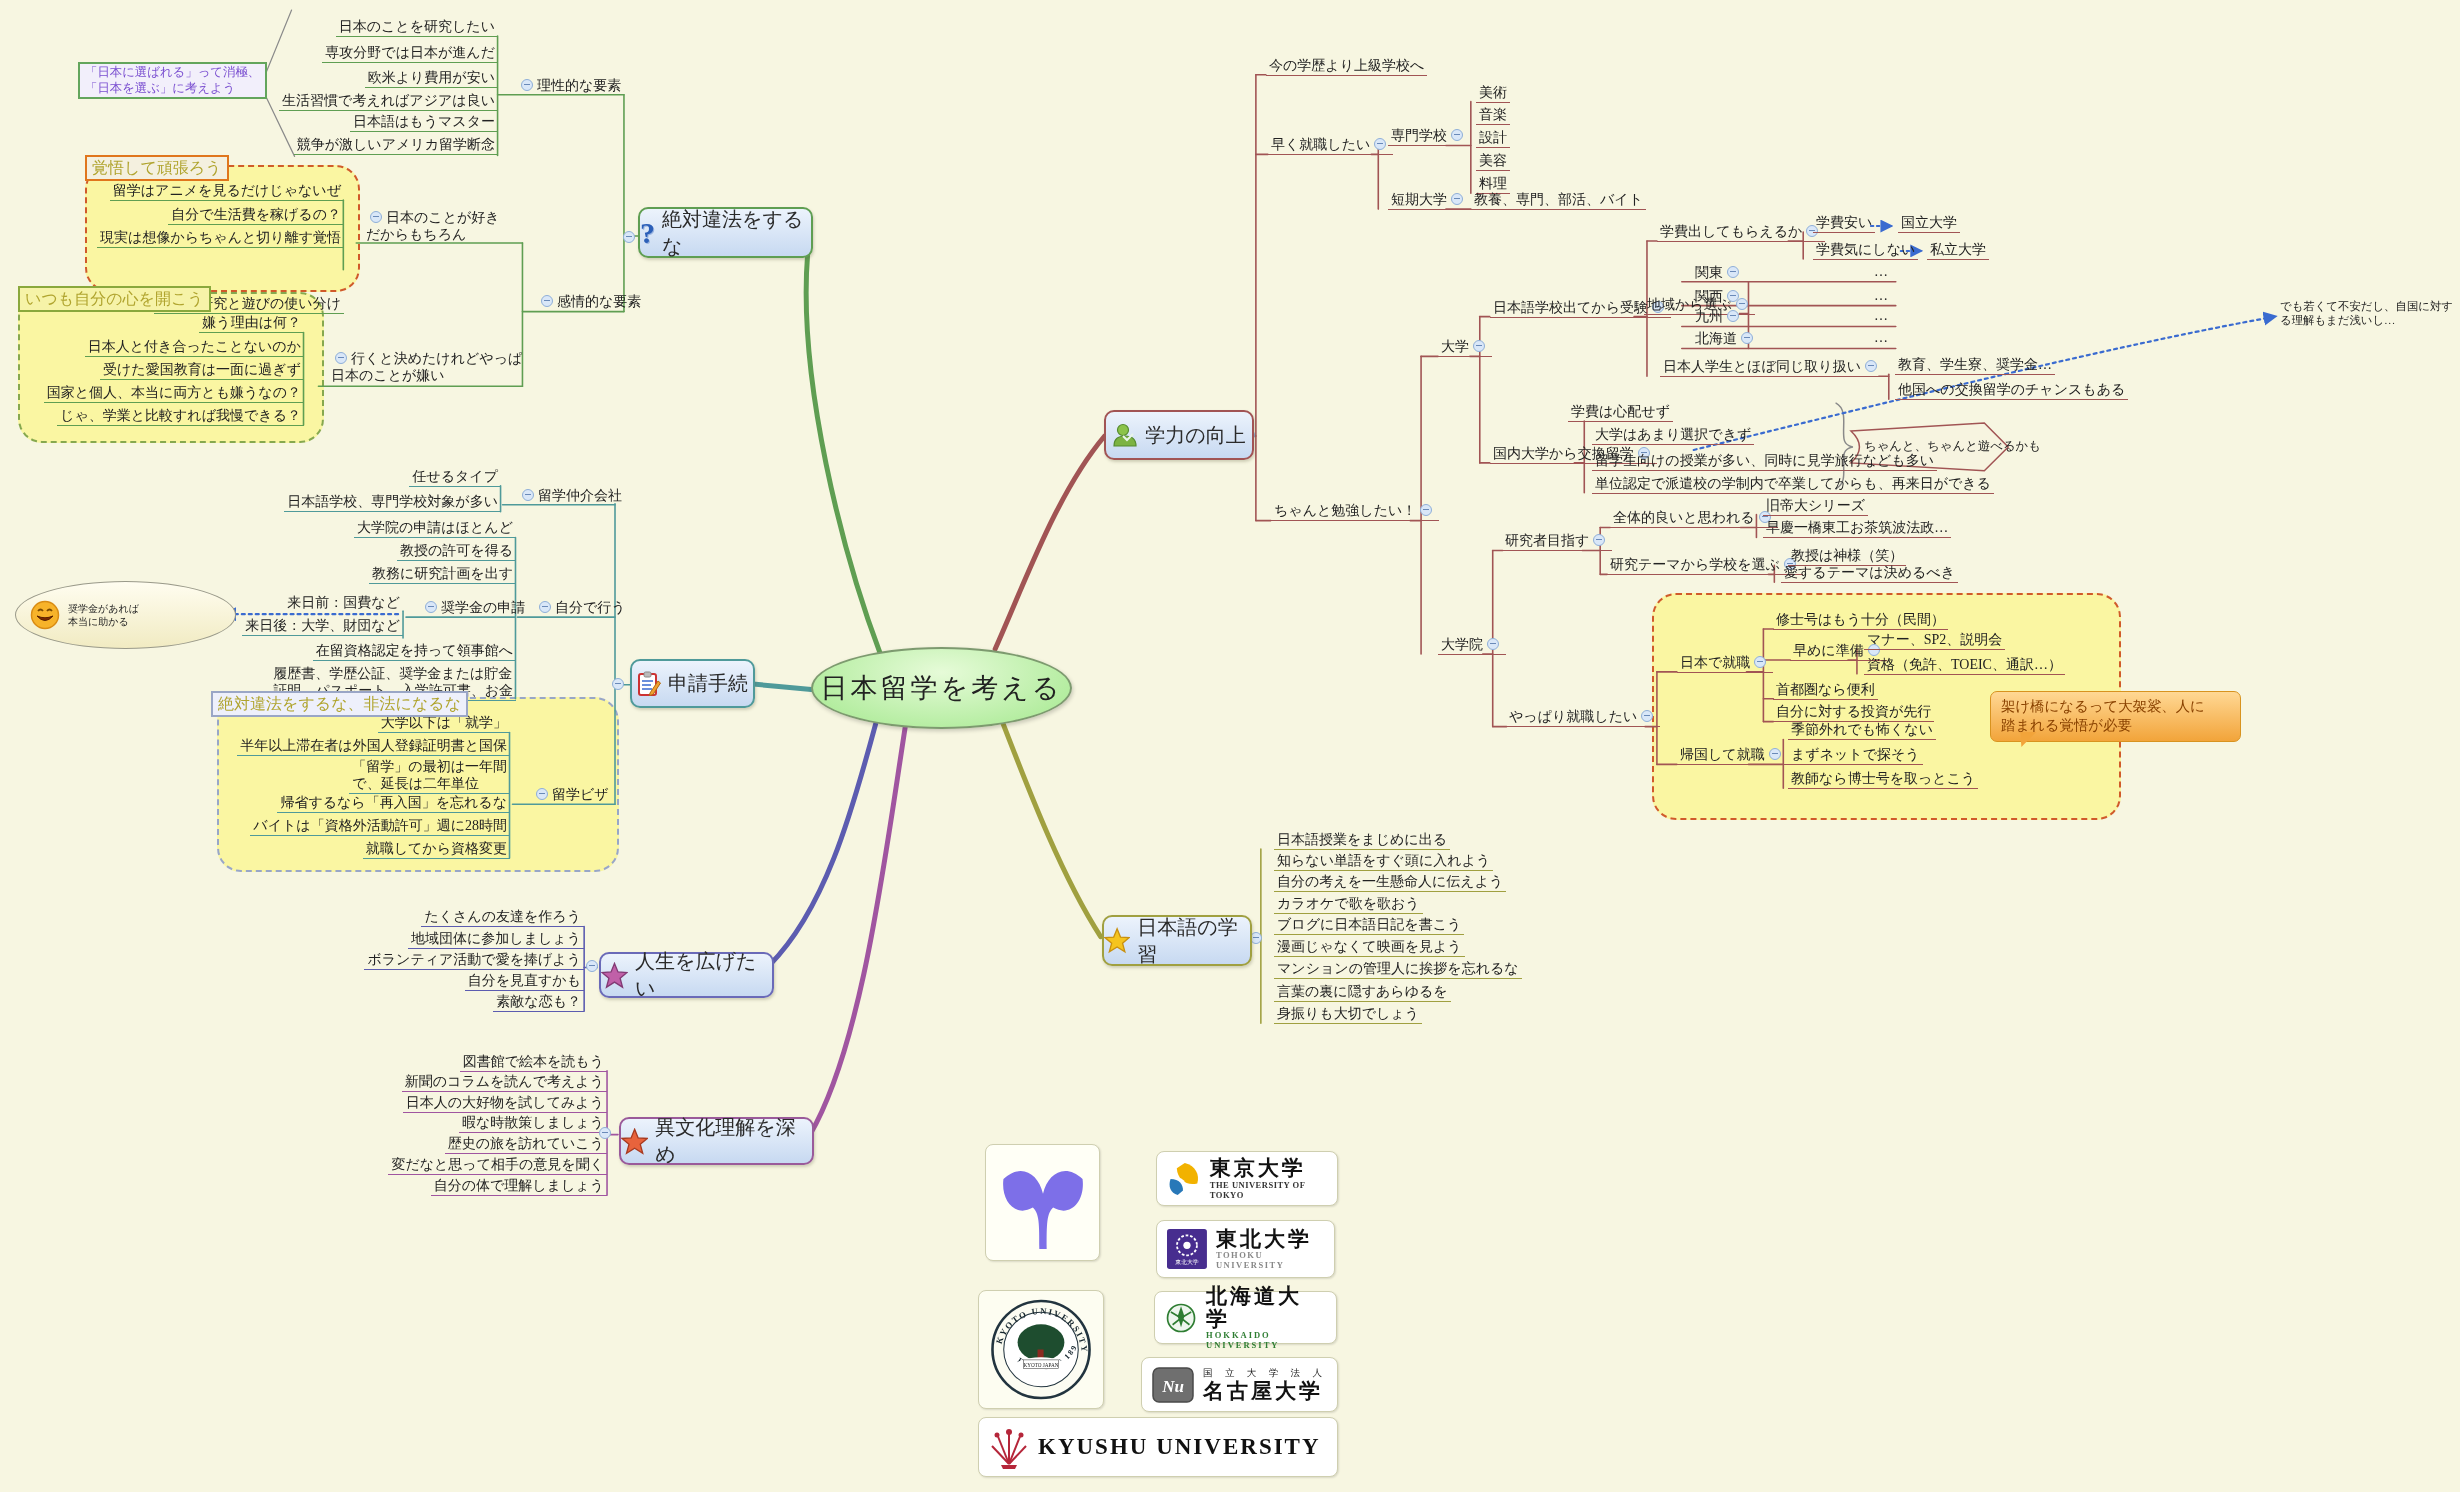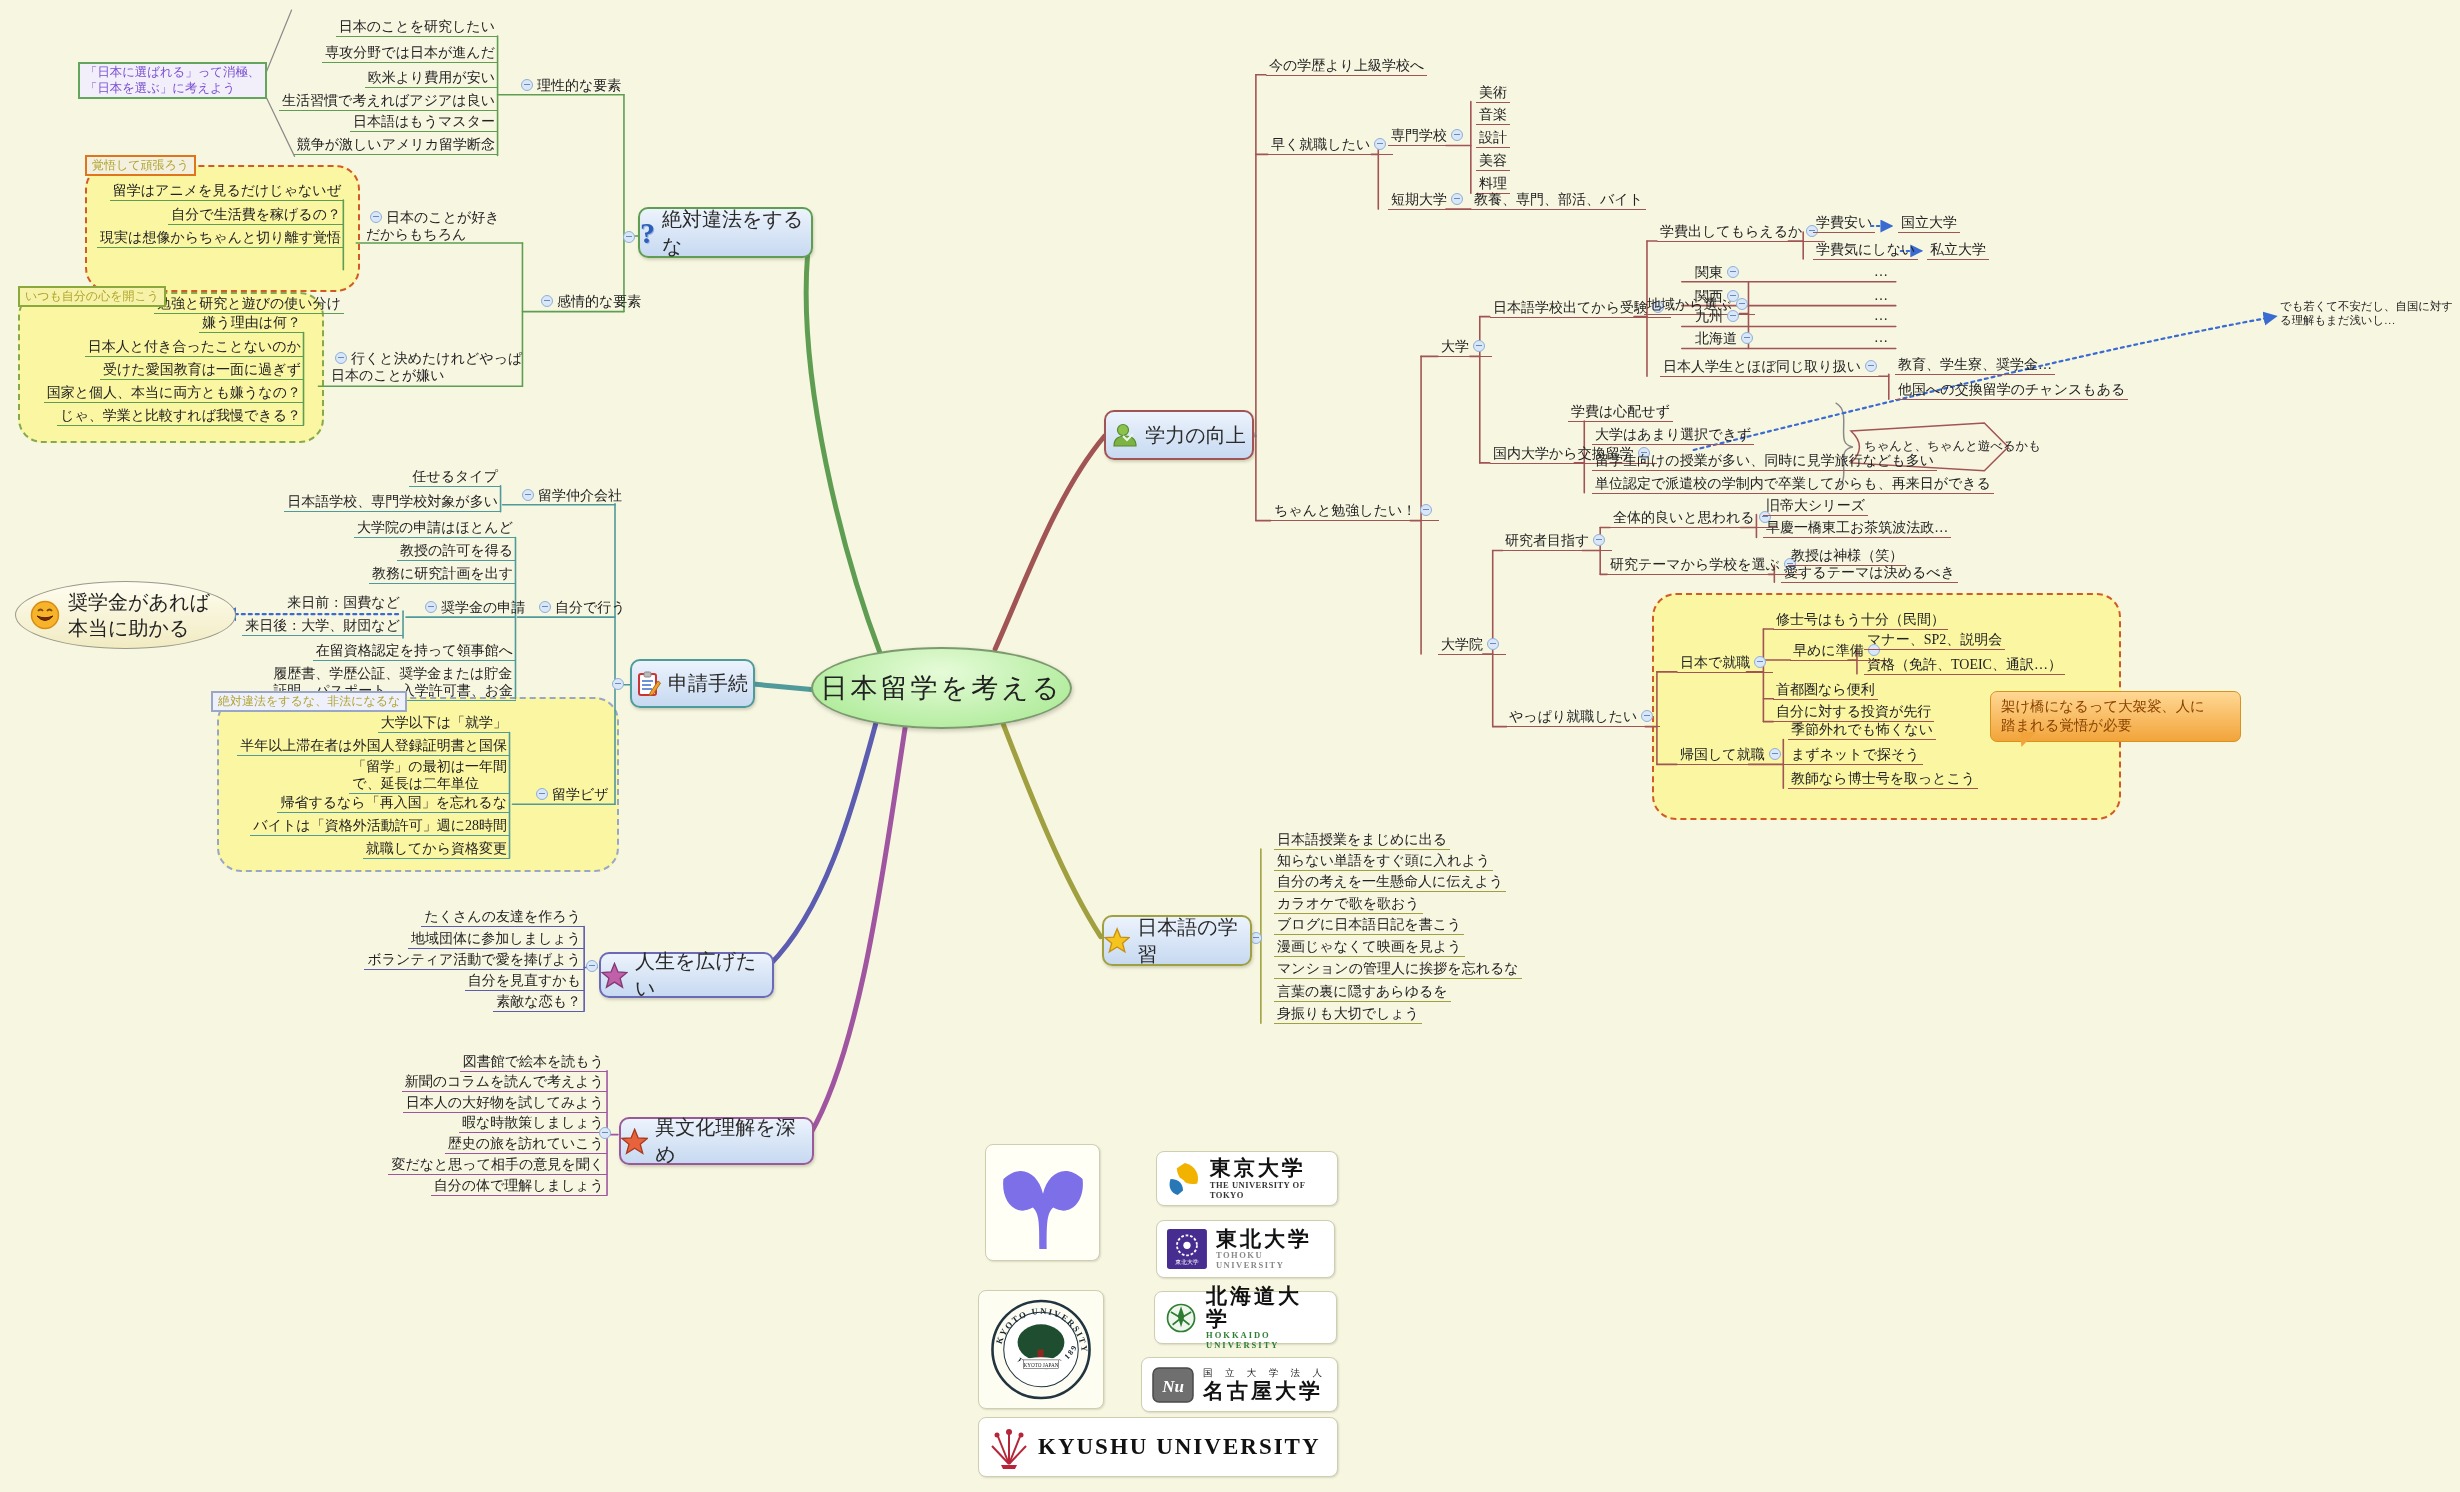--- a/index.html
+++ b/index.html
@@ -17,21 +17,21 @@
   .mkdot{position:absolute;width:10px;height:10px;border-radius:50%;
       background:#d9e7f8;border:1px solid #8fafd8;z-index:4}
   .mkdot::after{content:"";position:absolute;left:2px;right:2px;top:4px;height:1px;background:#6a8ab8}
 
   .cloud{position:absolute;background:#faf6a2;border:2.5px dashed;border-radius:24px;z-index:1}
   #cloud-kakugo{left:85px;top:165px;width:271px;height:123px;border-color:#d05a2a}
   #cloud-kokoro{left:18px;top:292px;width:302px;height:147px;border-color:#86a84e}
   #cloud-visa{left:217px;top:697px;width:398px;height:171px;border-color:#98a6c8}
   #cloud-job{left:1652px;top:593px;width:465px;height:223px;border-color:#d05a2a}
 
-  .notelabel{position:absolute;font-size:12px;padding:1px 5px;border:2px solid;
+  .notelabel{position:absolute;font-size:16px;padding:1px 5px;border:2px solid;
       color:#b0a42e;z-index:4;white-space:pre-line;line-height:1.25;background:#f2effb}
   #note-select{left:78px;top:62px;border-color:#63a55c;color:#7a4fd0;font-size:12.4px}
   #note-kakugo{left:85px;top:155px;border-color:#e0761c;background:#f4f0df}
   #note-kokoro{left:18px;top:286px;border-color:#8aa83c;background:#f6f3a8}
   #note-visa{left:211px;top:691px;border-color:#9aa6c6;background:#eef0fb}
 
   .topic{position:absolute;display:flex;align-items:center;justify-content:center;gap:7px;
       background:linear-gradient(180deg,#ecf3fc,#c7d9f1);border-radius:10px;font-size:20px;
       color:#2a2a2a;z-index:5;box-shadow:1px 2px 3px rgba(90,90,60,.25);border:2px solid}
   #box-naze{left:638px;top:207px;width:171px;height:47px;border-color:#5f9e52}
@@ -41,21 +41,21 @@
   #box-nihongo{left:1102px;top:915px;width:146px;height:47px;border-color:#a0a040}
   #box-ibun{left:619px;top:1117px;width:191px;height:44px;border-color:#9a5a9a}
 
   #center{position:absolute;left:811px;top:647px;width:257px;height:78px;border-radius:50%;
       background:radial-gradient(ellipse at 50% 30%,#e6fbd8,#a3e88d);border:2px solid #7d9a6f;
       display:flex;align-items:center;justify-content:center;font-size:27px;letter-spacing:3px;
       z-index:5;box-shadow:1px 2px 4px rgba(0,0,0,.2)}
 
   #scholar{position:absolute;left:15px;top:581px;width:221px;height:68px;border-radius:50%;
       background:linear-gradient(#fffdf0,#f1ebc2);border:1.5px solid #9a9a8a;display:flex;
-      align-items:center;gap:8px;padding:0 8px 0 14px;z-index:4;font-size:20px;
+      align-items:center;gap:8px;padding:0 8px 0 14px;z-index:4;font-size:10px;
       white-space:pre-line;line-height:1.3;box-sizing:border-box}
 
   #bridge{position:absolute;left:1990px;top:691px;width:251px;padding:5px 10px;
       background:linear-gradient(#ffd894,#f2a43a);border:1px solid #d8931f;border-radius:7px;
       font-size:14.4px;color:#8a4200;z-index:4;white-space:pre-line;line-height:1.35;box-sizing:border-box}
   #bridge::after{content:"";position:absolute;left:24px;bottom:-14px;width:0;height:0;
       border:8px solid transparent;border-top:15px solid #f2a43a;transform:skewX(-25deg)}
 
   .qmark{font-size:30px;font-weight:bold;color:#2b5fb8;text-shadow:1px 1px 0 #9ab4e0;line-height:1}
 

